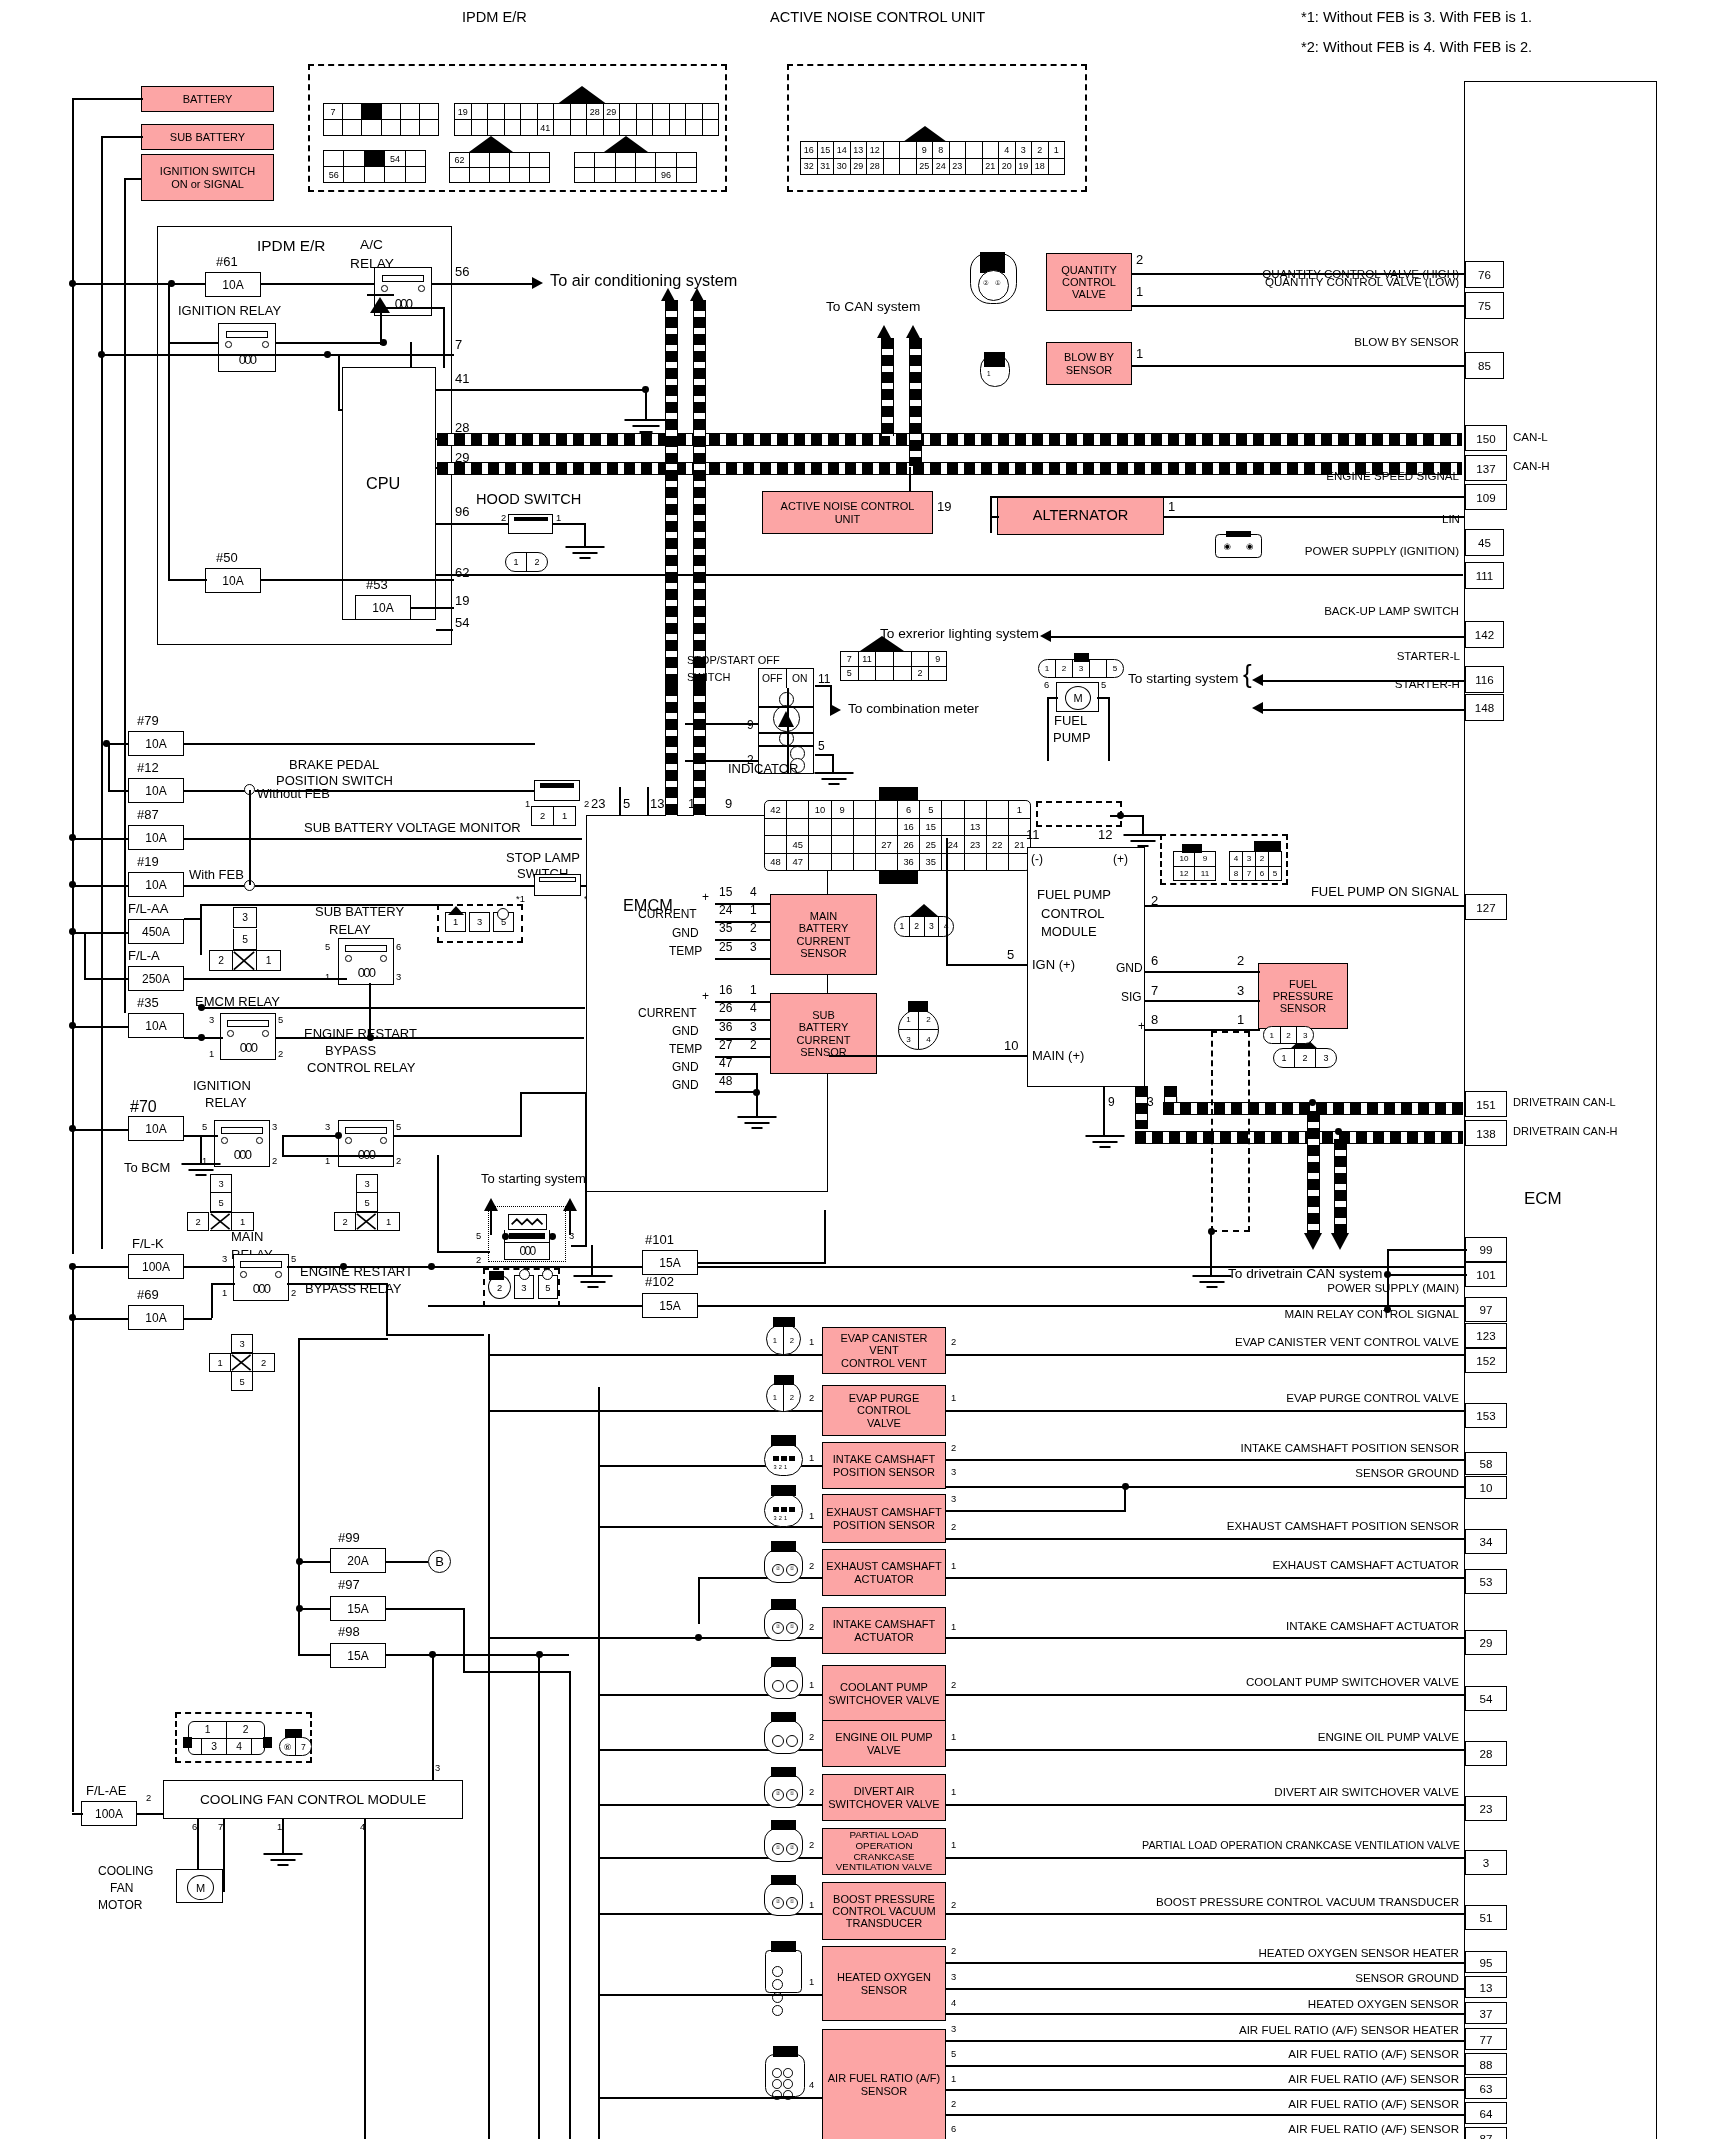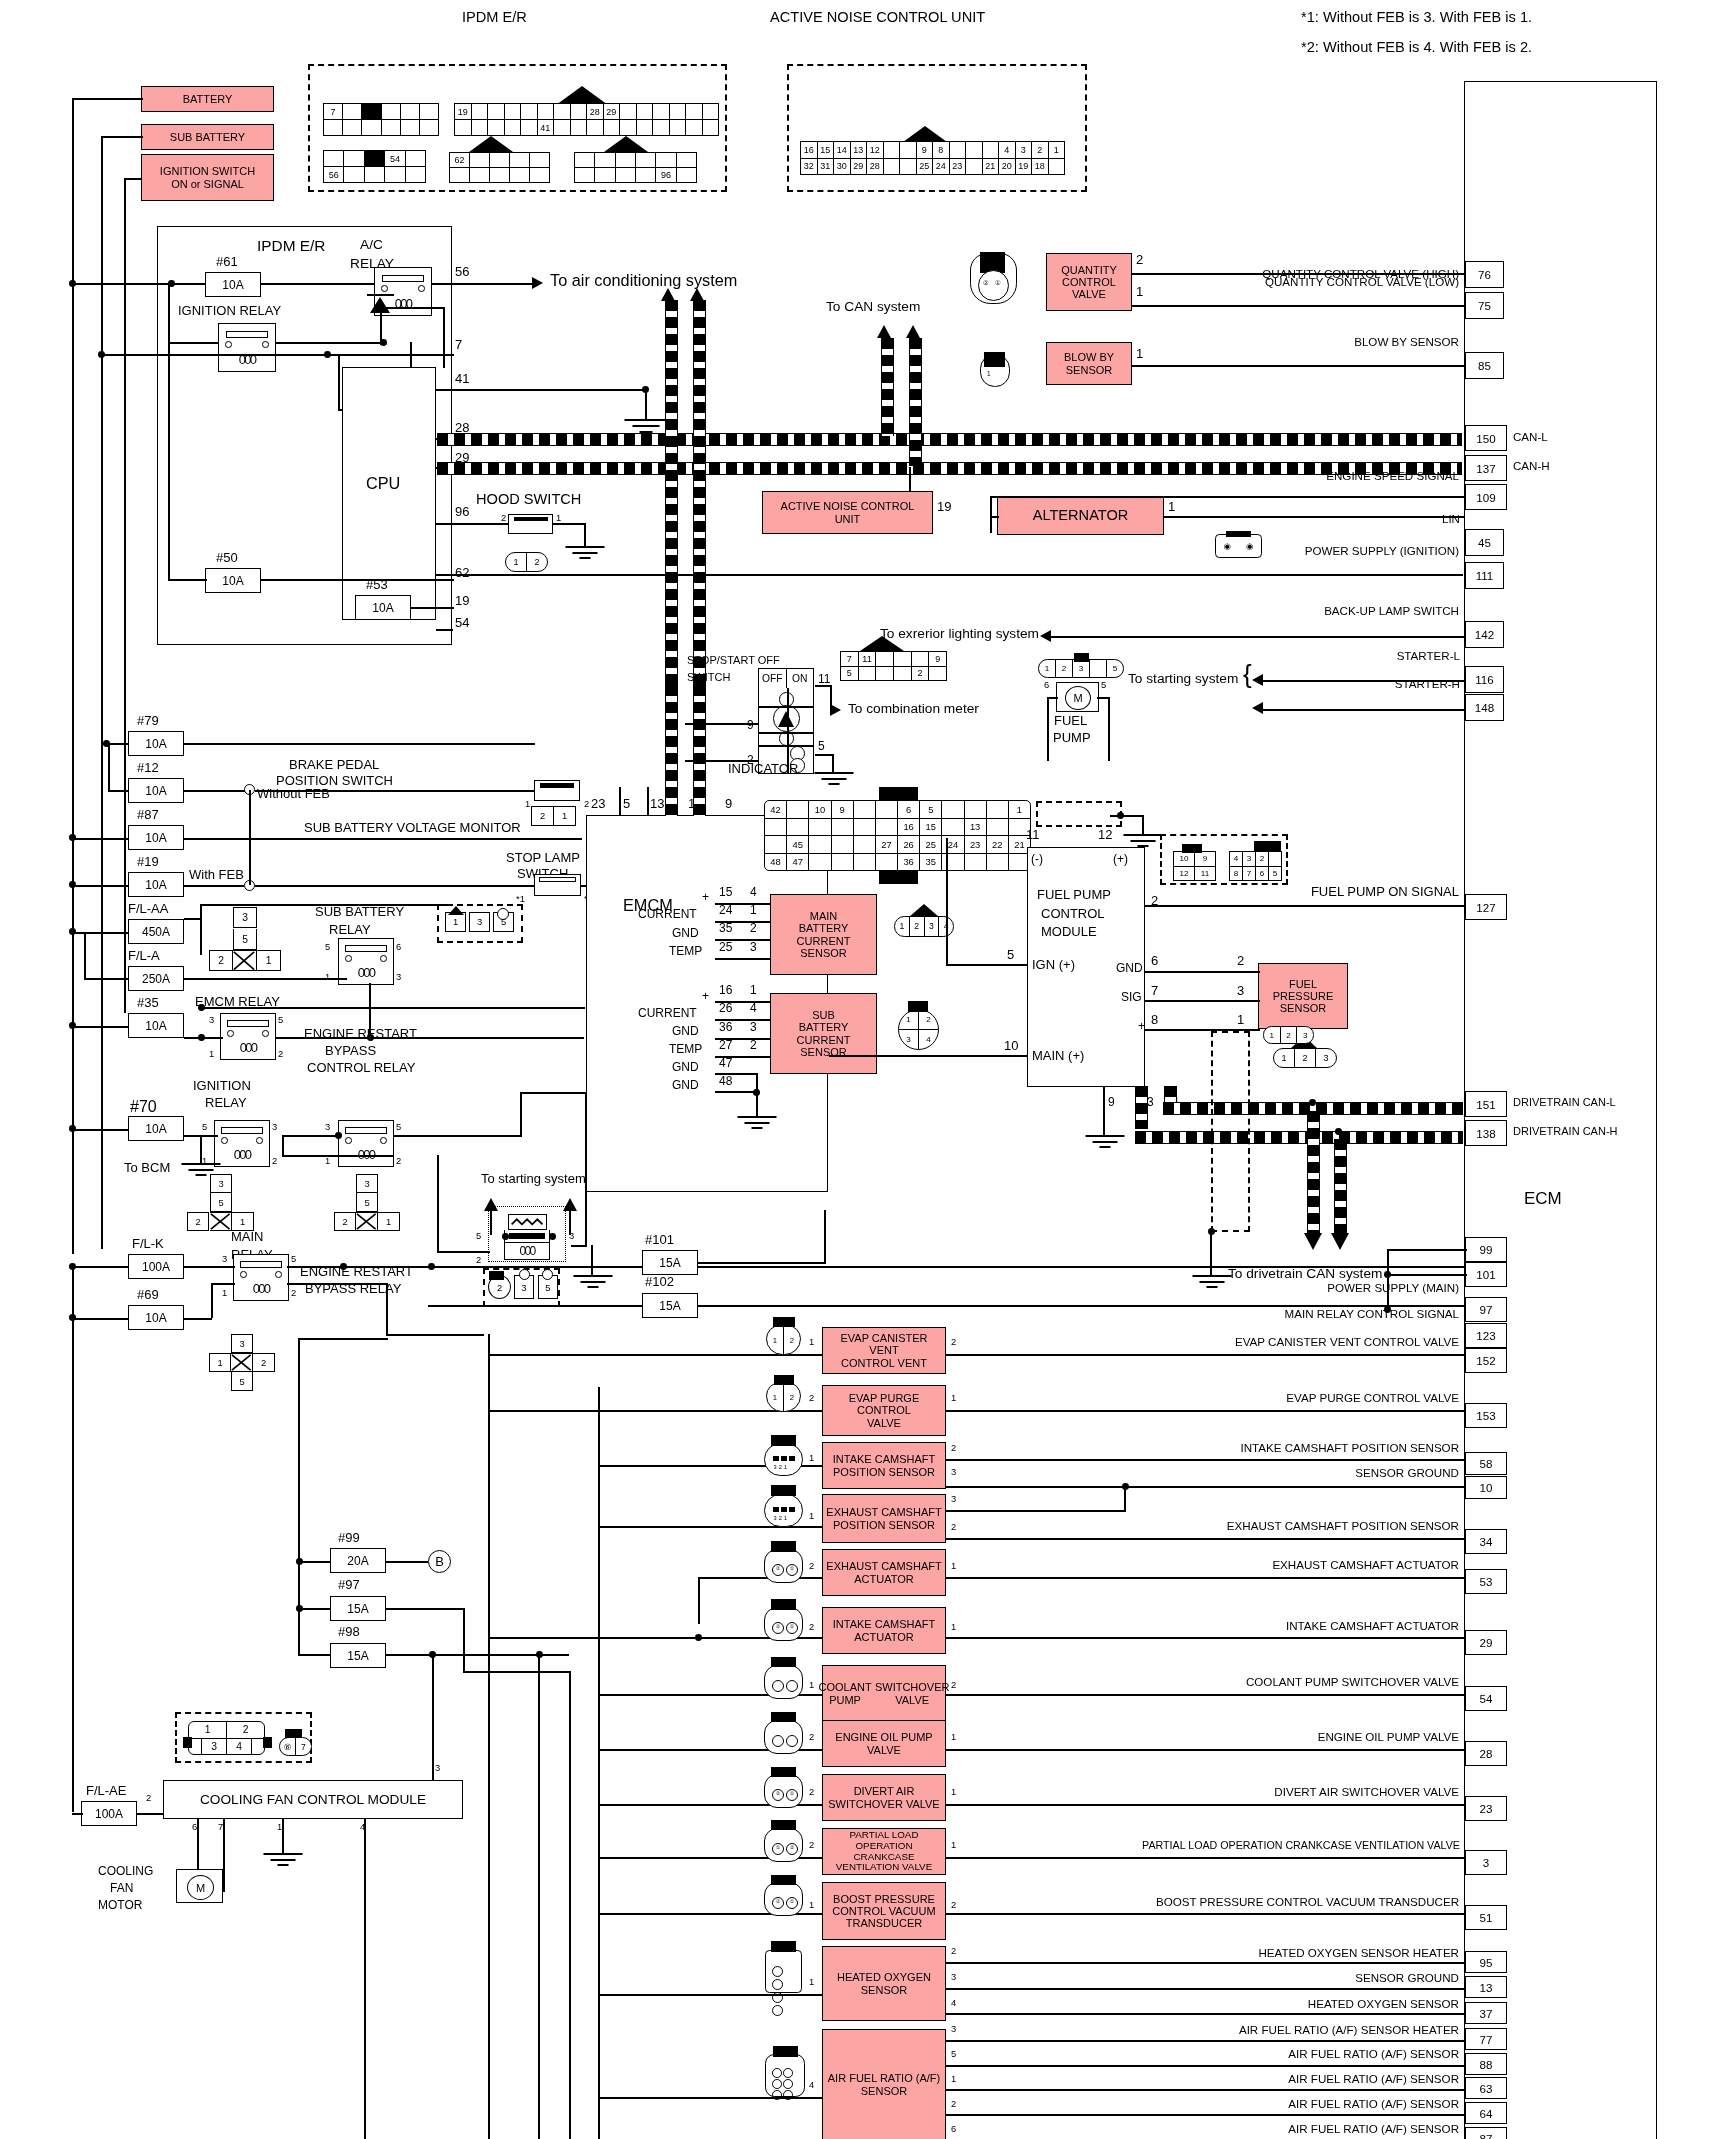--- a/index.html
+++ b/index.html
@@ -1355,21 +1355,21 @@
   <div class="sig rgt" style="left:1027px;top:1619px;width:432px;">INTAKE CAMSHAFT ACTUATOR</div>
   <div class="ecmpin" style="left:1465px;top:1630px;width:42px;height:25px;">29</div>
   <div class="abs" style="left:764px;top:1607px;width:39px;height:34px;border:1.7px solid #000;border-radius:13px;background:#fff;">
     <div style="position:absolute;left:6.8px;top:13.7px;display:flex;gap:1.7px;">
       <span style="width:10.3px;height:10.3px;border:1.3px solid #000;border-radius:50%;display:block;font-size:5.1px;text-align:center;">②</span>
       <span style="width:10.3px;height:10.3px;border:1.3px solid #000;border-radius:50%;display:block;font-size:5.1px;text-align:center;">①</span>
     </div>
   </div>
   <div class="abs" style="left:771px;top:1599px;width:25px;height:11px;background:#000;"></div>
 
-  <div class="box" style="left:822px;top:1665px;width:124px;height:57px;flex-direction:row;">
+  <div class="box" style="left:822px;top:1665px;width:124px;height:57px;flex-direction:column;">
     <span class="boxlbl">COOLANT PUMP</span>
     <span class="boxlbl">SWITCHOVER VALVE</span>
   </div>
   <div class="txt small" style="left:809px;top:1680px;">1</div>
   <div class="txt small" style="left:951px;top:1680px;">2</div>
   <div class="wire wh" style="left:598px;top:1694px;width:224px;"></div>
   <div class="wire wh" style="left:946px;top:1694px;width:520px;"></div>
   <div class="sig rgt" style="left:1027px;top:1675px;width:432px;">COOLANT PUMP SWITCHOVER VALVE</div>
   <div class="ecmpin" style="left:1465px;top:1686px;width:42px;height:25px;">54</div>
   <div class="abs" style="left:764px;top:1665px;width:39px;height:34px;border:1.7px solid #000;border-radius:13px;background:#fff;">

